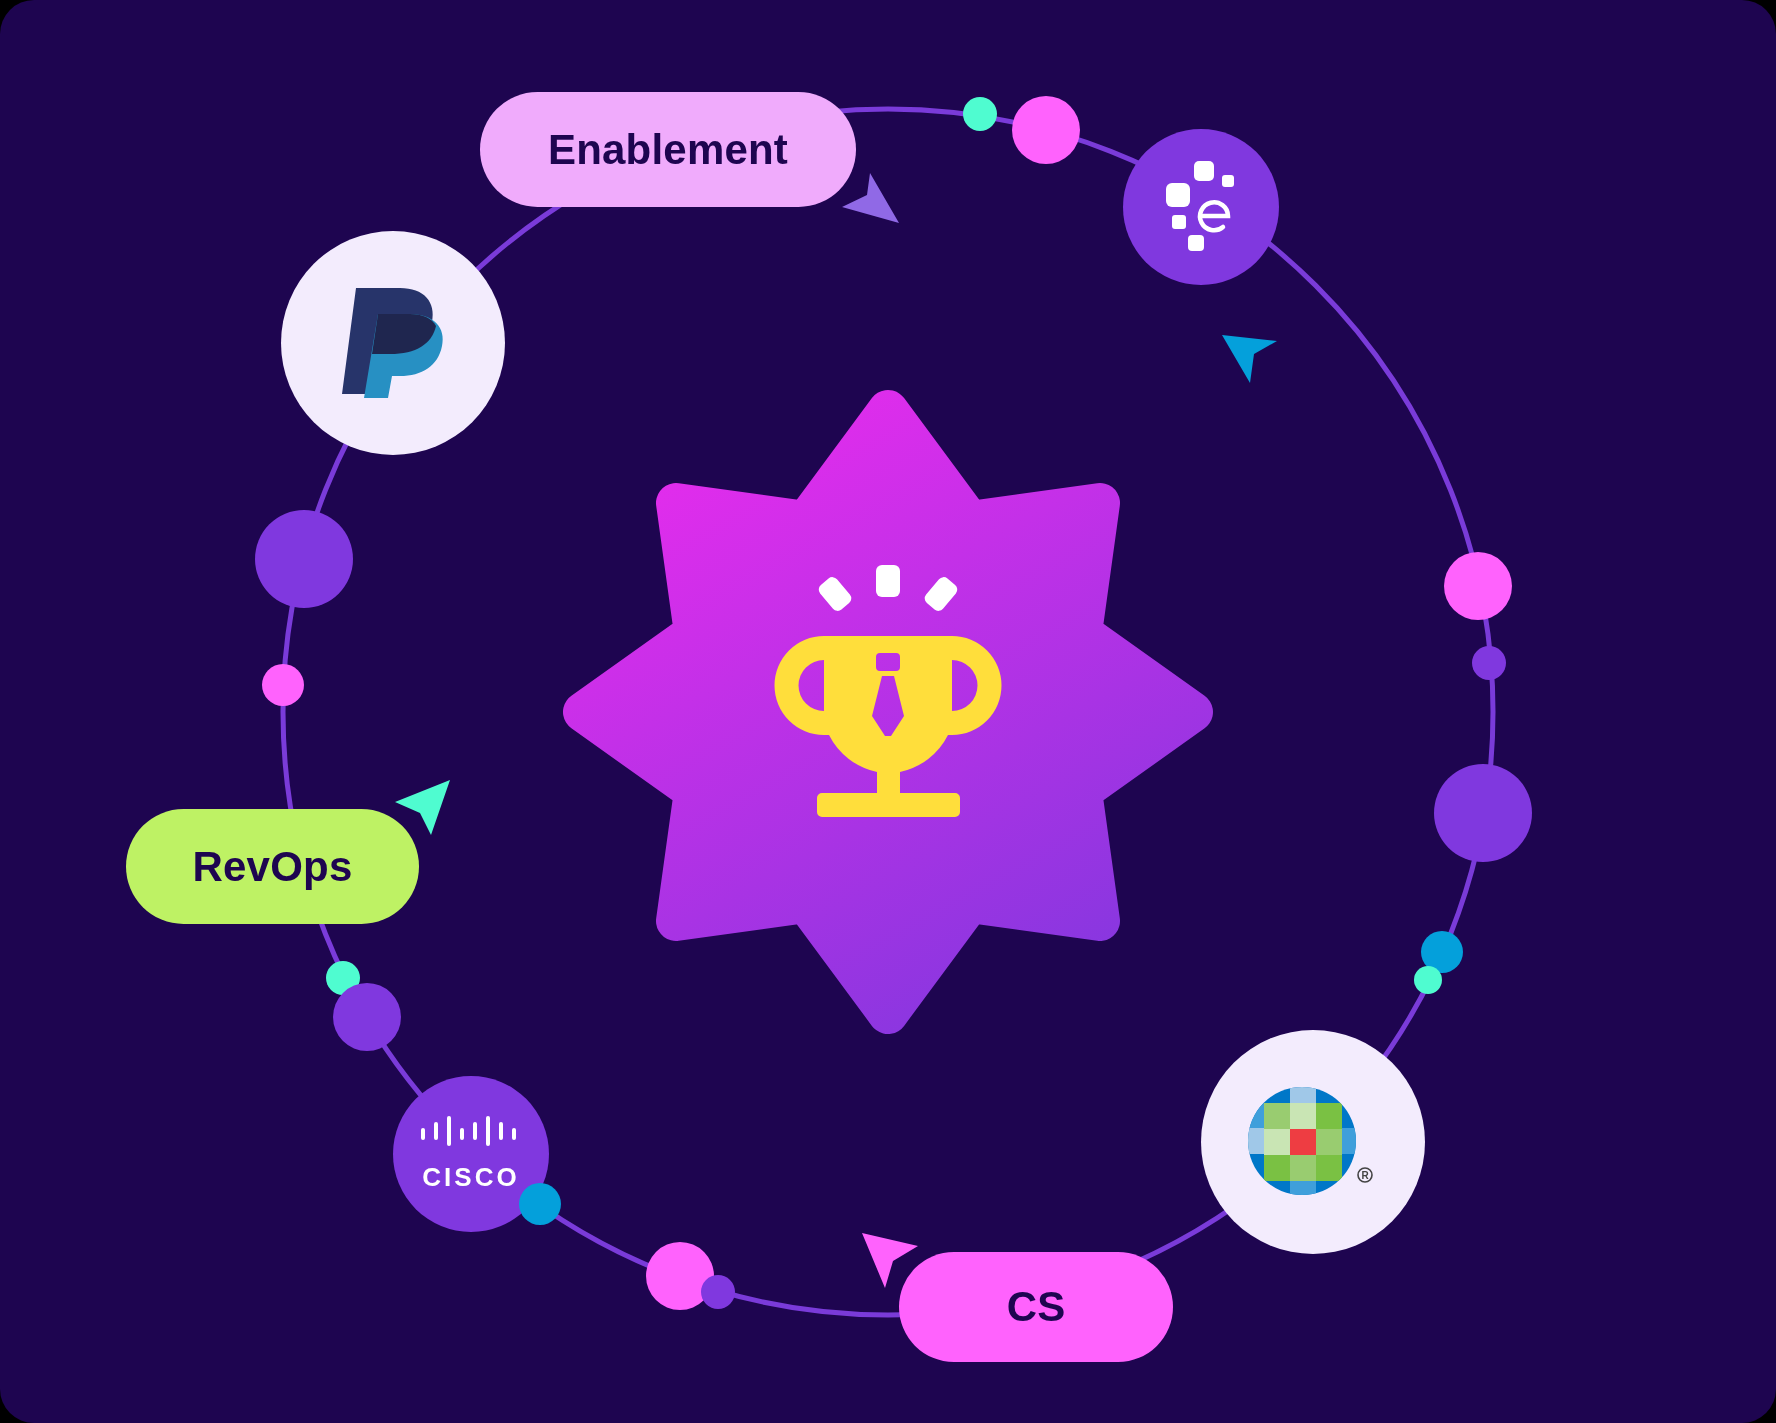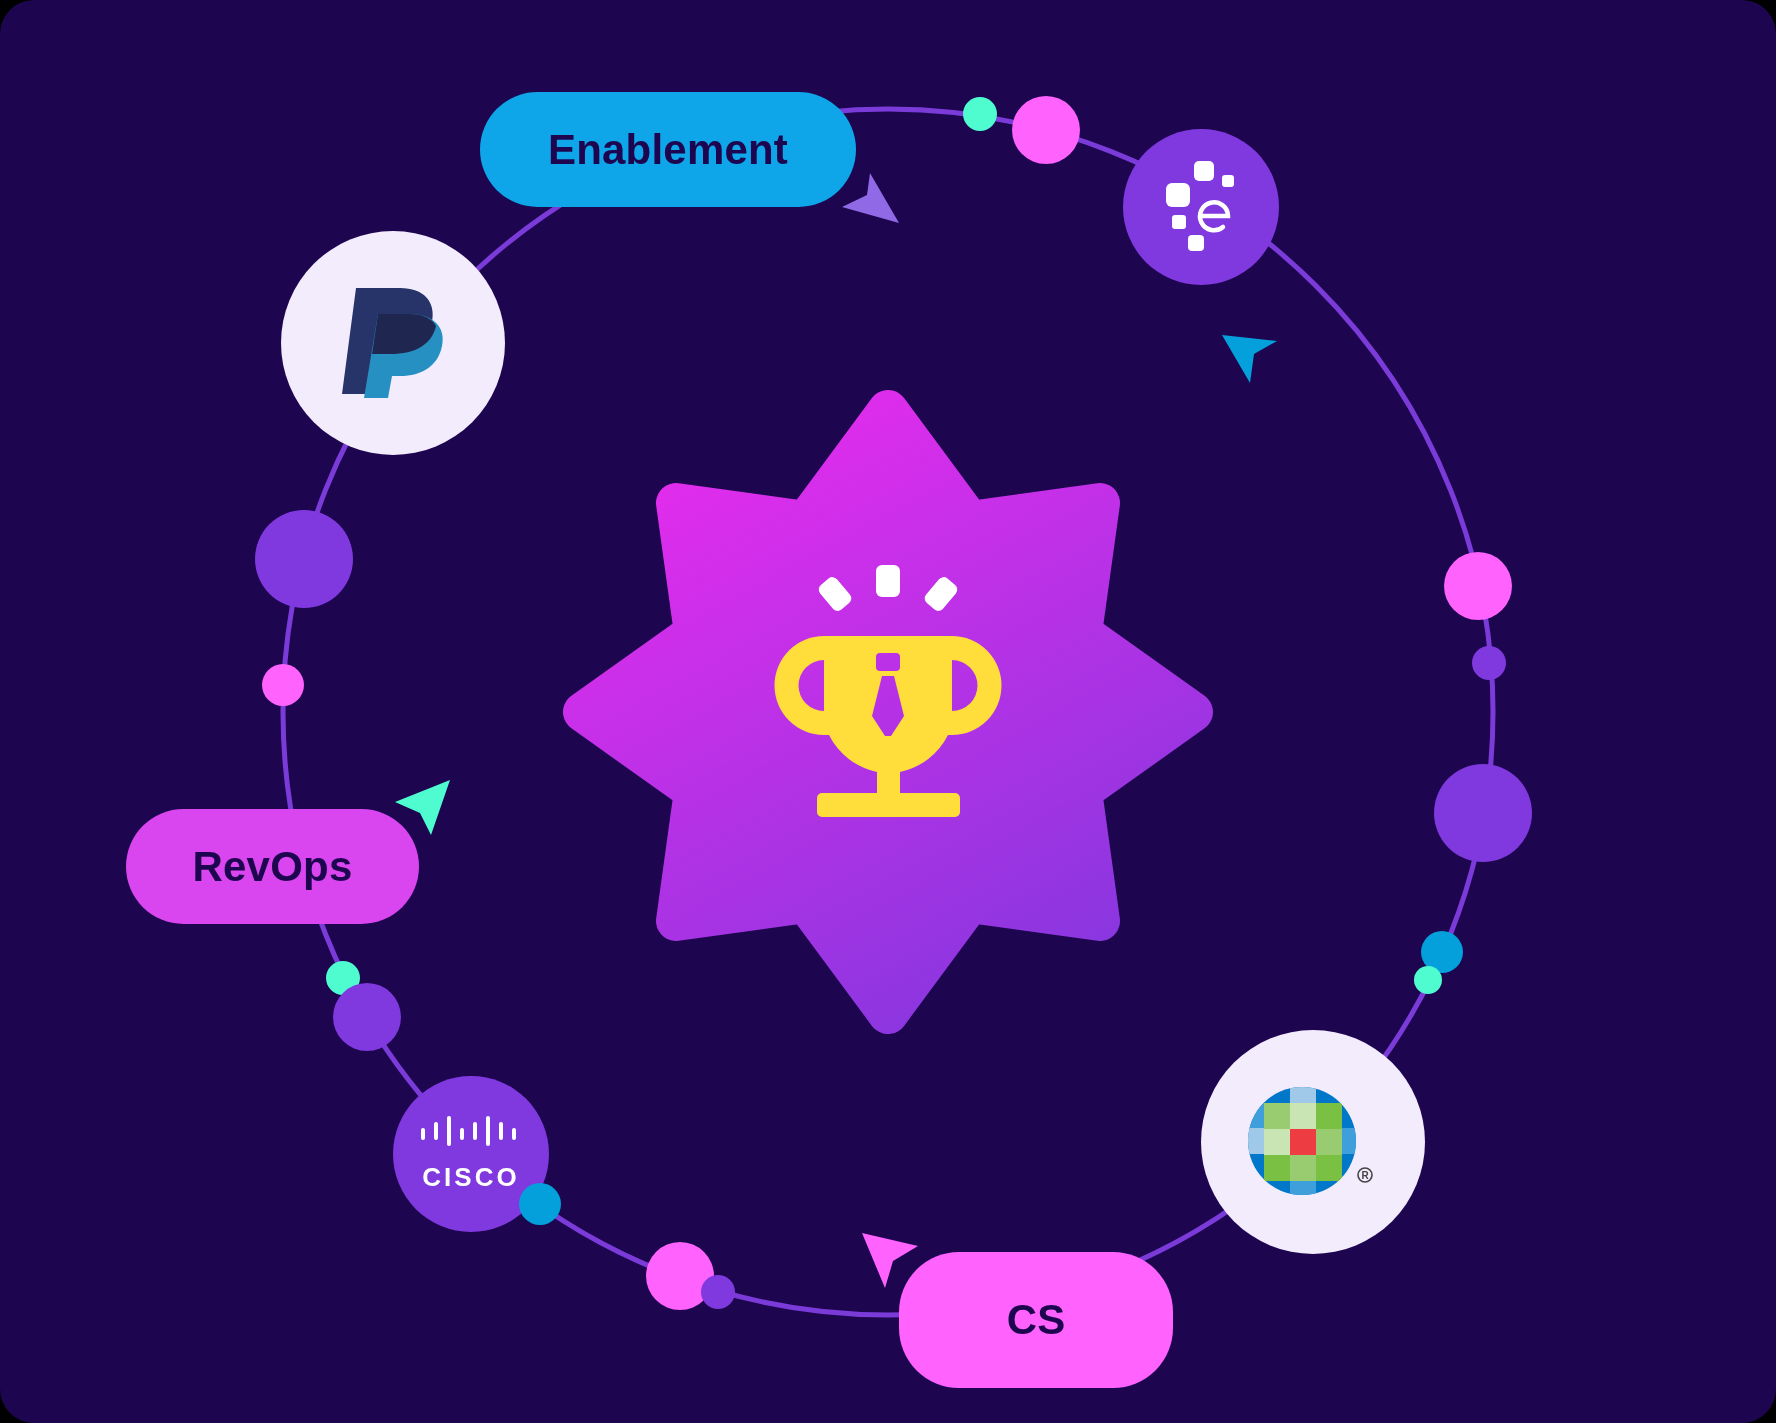--- a/index.html
+++ b/index.html
@@ -79,27 +79,27 @@
            A70 70 0 0 1 829 735
            L824 735
            A49 49 0 0 1 824 636 Z
            M824 660 A25 25 0 0 0 824 711 Z
            M952 660 L952 711 A25 25 0 0 0 952 660 Z
            M880 653 L896 653 A4 4 0 0 1 900 657 L900 667 A4 4 0 0 1 896 671 L880 671 A4 4 0 0 1 876 667 L876 657 A4 4 0 0 1 880 653 Z
            M882 676 L894 676 L904 716 L891 736 L885 736 L872 716 Z"></path>
     </g>
   </svg>
 
-  <div class="pill" style="left:480px; top:92px; width:376px; height:115px; background:#0ea5e9;">
+  <div class="pill" style="left:480px; top:92px; width:376px; height:115px; background:#f0abfc;">
     <span>Enablement</span>
   </div>
-  <div class="pill" style="left:899px; top:1252px; width:274px; height:136px; background:#ff62fd;">
+  <div class="pill" style="left:899px; top:1252px; width:274px; height:110px; background:#ff62fd;">
     <span>CS</span>
   </div>
-  <div class="pill" style="left:126px; top:809px; width:293px; height:115px; background:#d946ef;">
+  <div class="pill" style="left:126px; top:809px; width:293px; height:115px; background:#bef264;">
     <span>RevOps</span>
   </div>
 
   <div class="logo" style="left:281px; top:231px; width:224px; height:224px; background:#f3ecfd;">
     <svg width="110" height="118" viewBox="0 0 110 118">
       <path d="M18 4 L62 4 C86 4 98 18 94 38 C90 60 74 70 52 70 L40 70 L33 110 L4 110 Z" fill="#27346a"></path>
       <path d="M40 30 L72 30 C96 30 108 44 104 62 C100 82 84 92 62 92 L54 92 L50 114 L26 114 Z" fill="#2790c3"></path>
       <path d="M40 30 L72 30 C84 30 94 34 98 42 C94 60 78 70 52 70 L34 70 Z" fill="#1f264f"></path>
     </svg>
   </div>

